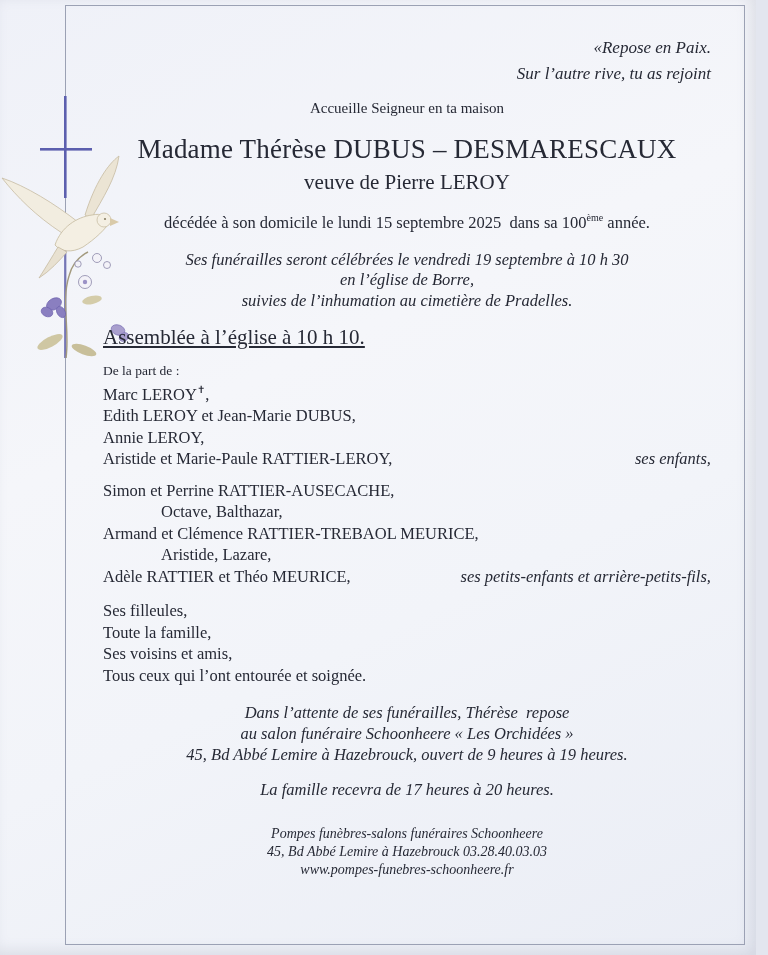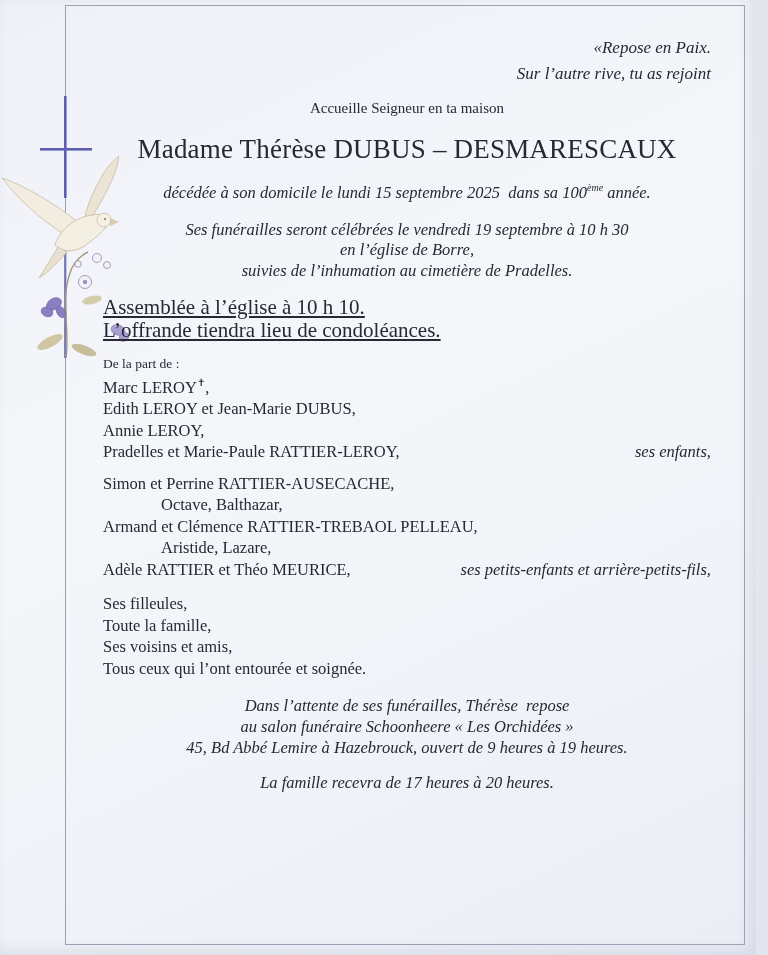--- a/index.html
+++ b/index.html
@@ -51,21 +51,20 @@
     letter-spacing: 0.2px;
   }
   .subtitle {
     margin: 5px 0 0 0;
     font-size: 21px;
     font-weight: normal;
     text-align: center;
   }
   .death {
     margin-top: 17px;
-    font-style: italic;
     font-size: 16.5px;
     text-align: center;
   }
   .death sup { font-size: 10px; }
   .funeral {
     margin-top: 17px;
     font-style: italic;
     font-size: 16.5px;
     line-height: 20.5px;
     text-align: center;
@@ -174,51 +173,51 @@
   <div class="content">
 
     <div class="quote">
       <div class="line">«Repose en Paix.</div>
       <div class="line">Sur l’autre rive, tu as rejoint</div>
     </div>
 
     <div class="invocation line">Accueille Seigneur en ta maison</div>
 
     <h1 class="title line">Madame Thérèse DUBUS – DESMARESCAUX</h1>
+    <h2 class="subtitle line">veuve de Pierre LEROY</h2>
 
     <div class="death"><span class="line">décédée à son domicile le lundi 15 septembre 2025  dans sa 100</span><sup>ème</sup><span class="line"> année.</span></div>
 
     <div class="funeral">
       <div class="line">Ses funérailles seront célébrées le vendredi 19 septembre à 10 h 30</div>
       <div class="line">en l’église de Borre,</div>
       <div class="line">suivies de l’inhumation au cimetière de Pradelles.</div>
     </div>
 
     <div class="assembly">
       <div class="line">Assemblée à l’église à 10 h 10.</div>
-      <div class="line">L’offrande tiendra lieu de condoléances.</div>
     </div>
 
 
     <div class="from-label line">De la part de :</div>
 
     <div class="names">
       <div class="line name-mark"><span>Marc LEROY</span><sup>✝</sup><span>,</span></div>
       <div class="line">Edith LEROY et Jean-Marie DUBUS,</div>
       <div class="line">Annie LEROY,</div>
       <div class="row-split">
-        <span class="line">Pradelles et Marie-Paule RATTIER-LEROY,</span>
+        <span class="line">Aristide et Marie-Paule RATTIER-LEROY,</span>
         <span class="relation line">ses enfants,</span>
       </div>
     </div>
 
     <div class="names block-gap-sm">
       <div class="line">Simon et Perrine RATTIER-AUSECACHE,</div>
       <div class="line indent">Octave, Balthazar,</div>
-      <div class="line">Armand et Clémence RATTIER-TREBAOL PELLEAU,</div>
+      <div class="line">Armand et Clémence RATTIER-TREBAOL MEURICE,</div>
       <div class="line indent">Aristide, Lazare,</div>
       <div class="row-split">
         <span class="line">Adèle RATTIER et Théo MEURICE,</span>
         <span class="relation line">ses petits-enfants et arrière-petits-fils,</span>
       </div>
     </div>
 
     <div class="names block-gap-md">
       <div class="line">Ses filleules,</div>
       <div class="line">Toute la famille,</div>
@@ -227,15 +226,20 @@
     </div>
 
     <div class="repose">
       <div class="line">Dans l’attente de ses funérailles, Thérèse  repose</div>
       <div class="line">au salon funéraire Schoonheere « Les Orchidées »</div>
       <div class="line">45, Bd Abbé Lemire à Hazebrouck, ouvert de 9 heures à 19 heures.</div>
     </div>
 
     <div class="visit line">La famille recevra de 17 heures à 20 heures.</div>
 
+    <div class="footer">
+      <div class="line">Pompes funèbres-salons funéraires Schoonheere</div>
+      <div class="line">45, Bd Abbé Lemire à Hazebrouck 03.28.40.03.03</div>
+      <div class="line">www.pompes-funebres-schoonheere.fr</div>
+    </div>
 
   </div>
 </div>
 
 </body></html>

